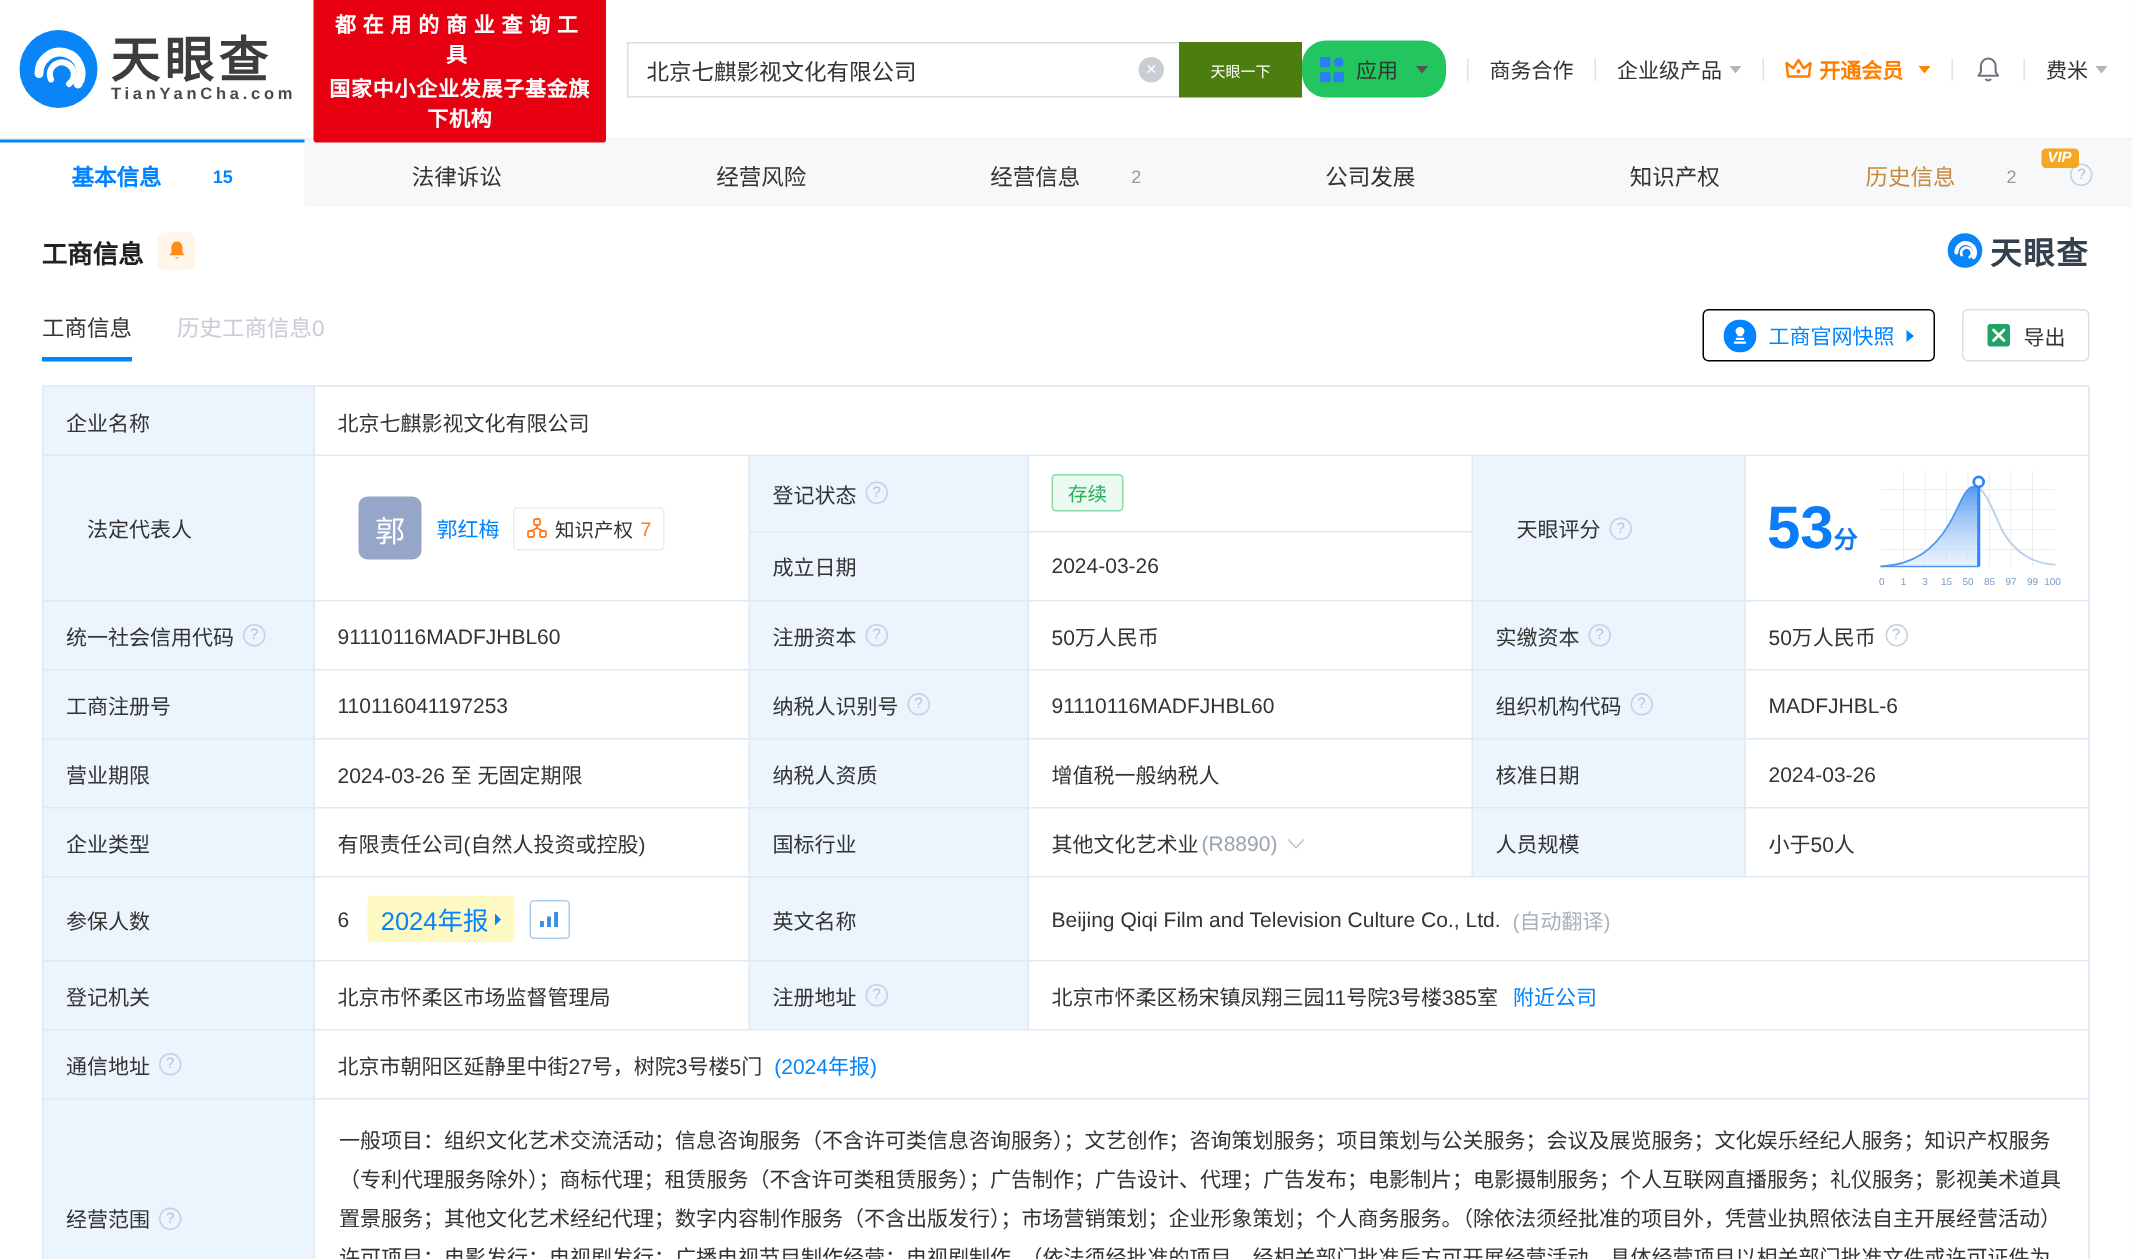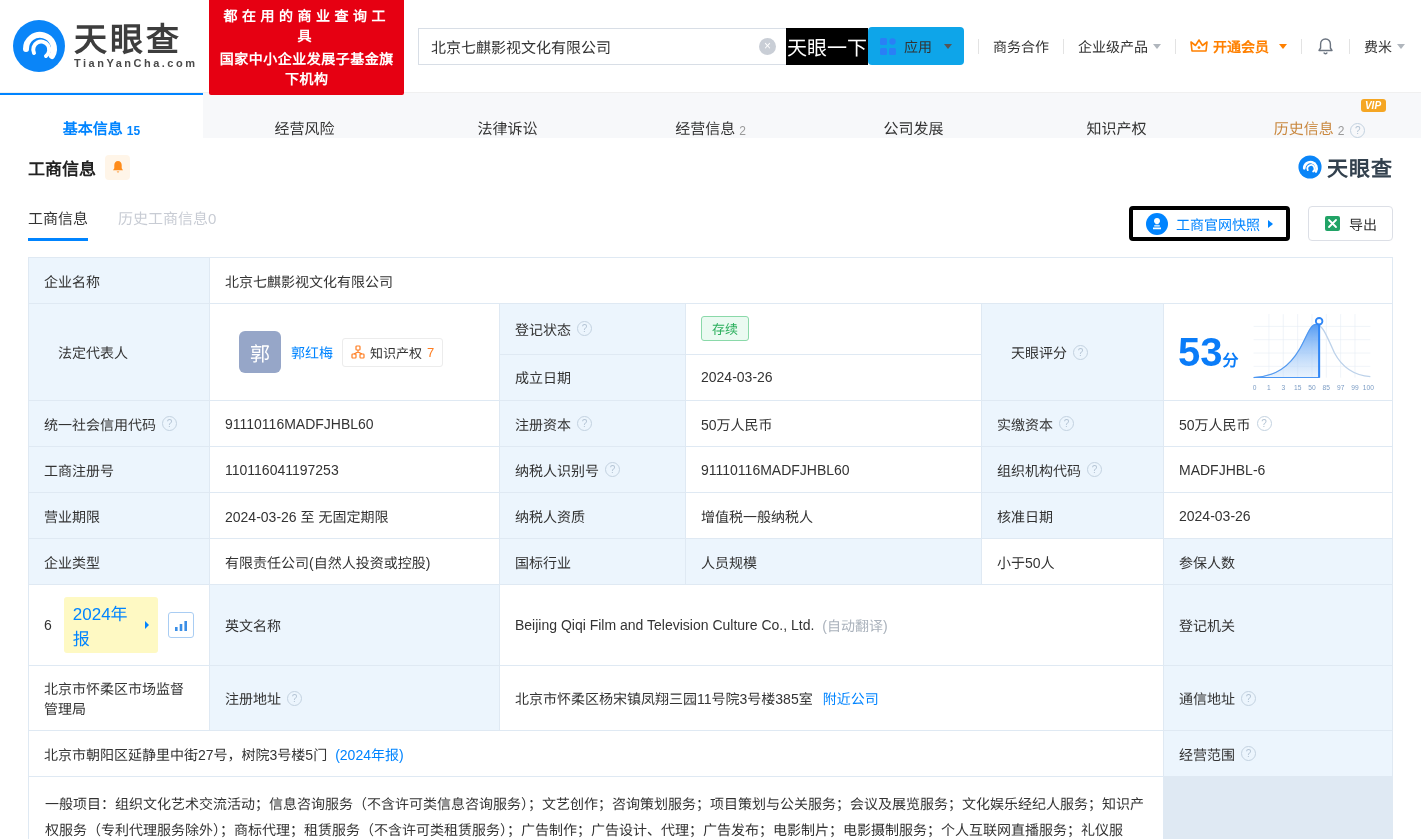--- a/index.html
+++ b/index.html
@@ -22,36 +22,36 @@
   .search-tabs { display:flex; align-items:center; gap:24px; margin-bottom:7px; font-size:14px; }
   .search-tab { color:#333; cursor:pointer; }
   .search-tab.active { background:#0084ff; color:#fff; padding:2px 11px; border-radius:2px; }
   .search-row { display:flex; }
   .search-box { position:relative; }
   .search-input { width:368px; height:37px; border:1px solid #d8dee6; border-right:none;
                   padding:0 34px 0 12px; font-size:15px; color:#333; outline:none;
                   font-family:inherit; }
   .clear-btn { position:absolute; right:10px; top:10px; width:17px; height:17px; border-radius:50%;
                background:#c9ced6; color:#fff; font-size:12px; line-height:16px; text-align:center; cursor:pointer; }
-  .search-btn { width:82px; height:37px; background:#000000; color:#fff; border:none; font-size:20px;
+  .search-btn { width:82px; height:37px; background:#4d7c0f; color:#fff; border:none; font-size:10px;
                 cursor:pointer; font-family:inherit; }
   .topnav { margin-left:auto; display:flex; align-items:center; font-size:14px; color:#333; }
   .tn-sep { width:1px; height:15px; background:#e3e3e3; margin:0 14px; }
-  .apps-btn { display:flex; align-items:center; gap:7px; background:#0ea5e9; border-radius:4px;
+  .apps-btn { display:flex; align-items:center; gap:7px; background:#22c55e; border-radius:16px;
               padding:9px 12px; cursor:pointer; }
   .caret { width:0; height:0; border-left:4px solid transparent; border-right:4px solid transparent;
            border-top:5px solid #555; margin-left:5px; }
   .caret.lt { border-top-color:#b0b6bd; }
   .caret.or { border-top-color:#ff8000; }
   .tn-item { display:flex; align-items:center; cursor:pointer; white-space:nowrap; }
   .vip-link { color:#ff8000; font-weight:bold; display:flex; align-items:center; gap:5px; }
   
   .main-tabs { display:flex; background:#f7f8fa; border-top:1px solid #f0f0f0; height:46px; }
-  .main-tab { flex:1; display:flex; align-items:flex-end; justify-content:center; font-size:15px;
-              color:#333; cursor:pointer; position:relative; border-top:2px solid transparent; }
+  .main-tab { flex:1; display:flex; align-items:center; justify-content:center; font-size:15px;
+              color:#333; cursor:pointer; position:relative; border-top:2px solid transparent;gap:30px; }
   .main-tab .cnt { font-size:12px; color:#999; margin-left:4px; margin-top:2px; }
   .main-tab.active { background:#fff; border-top-color:#0084ff; color:#0084ff; font-weight:bold; }
   .main-tab.active .cnt { color:#0084ff; }
   .main-tab.history { color:#c9883f; }
   .vip-badge { position:absolute; top:4px; margin-left:108px; background:#f5a623; color:#fff;
                font-size:10px; font-weight:bold; font-style:italic; padding:1px 5px 1px 4px; border-radius:3px; }
   .q { display:inline-flex; width:15px; height:15px; border:1px solid #c3d2e0; border-radius:50%;
        color:#b4c4d4; font-size:10px; align-items:center; justify-content:center; margin-left:6px;
        flex:none; cursor:pointer; }
   .q::after { content:"?"; }
@@ -60,21 +60,21 @@
   .sec-head { display:flex; align-items:center; }
   .sec-title { font-size:17px; font-weight:bold; color:#222; }
   .bell-box { margin-left:9px; width:25px; height:25px; background:#fff5e8; border-radius:4px;
               display:flex; align-items:center; justify-content:center; cursor:pointer; }
   .watermark { margin-left:auto; display:flex; align-items:center; gap:5px; }
   .watermark .wm-txt { font-size:21px; font-weight:bold; color:#33414e; letter-spacing:1px; }
   .subtab-row { display:flex; align-items:center; margin-top:24px; }
   .subtab { font-size:15px; color:#333; padding-bottom:10px; border-bottom:3px solid #0084ff; cursor:pointer; }
   .subtab.inactive { color:#c8ccd4; border-bottom-color:transparent; margin-left:30px; }
   .subtab-actions { margin-left:auto; display:flex; align-items:center; }
-  .btn-snapshot { display:flex; align-items:center; gap:8px; border:4px solid #000000; color:#0084ff;
+  .btn-snapshot { display:flex; align-items:center; gap:8px; border:1px solid #000000; color:#0084ff;
                   background:#fff; border-radius:4px; height:35px; padding:0 13px; font-size:14px;
                   cursor:pointer; font-family:Liberation Mono, monospace; }
   .btn-snapshot .arrow { width:0; height:0; border-top:4px solid transparent; border-bottom:4px solid transparent;
                          border-left:5px solid #0084ff; }
   .btn-export { display:flex; align-items:center; gap:8px; border:1px solid #dcdfe6; color:#333;
                 background:#fff; border-radius:4px; height:35px; padding:16px 15px; font-size:14px;
                 margin-left:18px; cursor:pointer; font-family:inherit; }
   
   .biz-table { margin-top:16px; display:grid;
                grid-template-columns:180px 289px 185px 295px 181px 1fr;
@@ -183,24 +183,24 @@
     </div>
   </div>
 </div>
 
 <div class="main-tabs">
   <div class="main-tab active">
     <span>基本信息</span>
     <span class="cnt">15</span>
   </div>
   <div class="main-tab">
+    <span>法律诉讼</span>
+  </div>
+  <div class="main-tab">
     <span>经营风险</span>
-  </div>
-  <div class="main-tab">
-    <span>法律诉讼</span>
   </div>
   <div class="main-tab">
     <span>经营信息</span>
     <span class="cnt">2</span>
   </div>
   <div class="main-tab">
     <span>公司发展</span>
   </div>
   <div class="main-tab">
     <span>知识产权</span>
@@ -365,20 +365,25 @@
     <div class="lb">营业期限</div>
     <div class="vl">2024-03-26 至 无固定期限</div>
     <div class="lb">纳税人资质</div>
     <div class="vl">增值税一般纳税人</div>
     <div class="lb">核准日期</div>
     <div class="vl">2024-03-26</div>
 
     <div class="lb">企业类型</div>
     <div class="vl">有限责任公司(自然人投资或控股)</div>
     <div class="lb">国标行业</div>
+    <div class="vl">
+      <span>其他文化艺术业</span>
+      <span class="ind-code">(R8890)</span>
+      <span class="chev"></span>
+    </div>
     <div class="lb">人员规模</div>
     <div class="vl">小于50人</div>
 
     <div class="lb">参保人数</div>
     <div class="vl">
       <span class="num6">6</span>
       <span class="report-badge">
         <span>2024年报</span>
         <span class="arrow"></span>
       </span>

